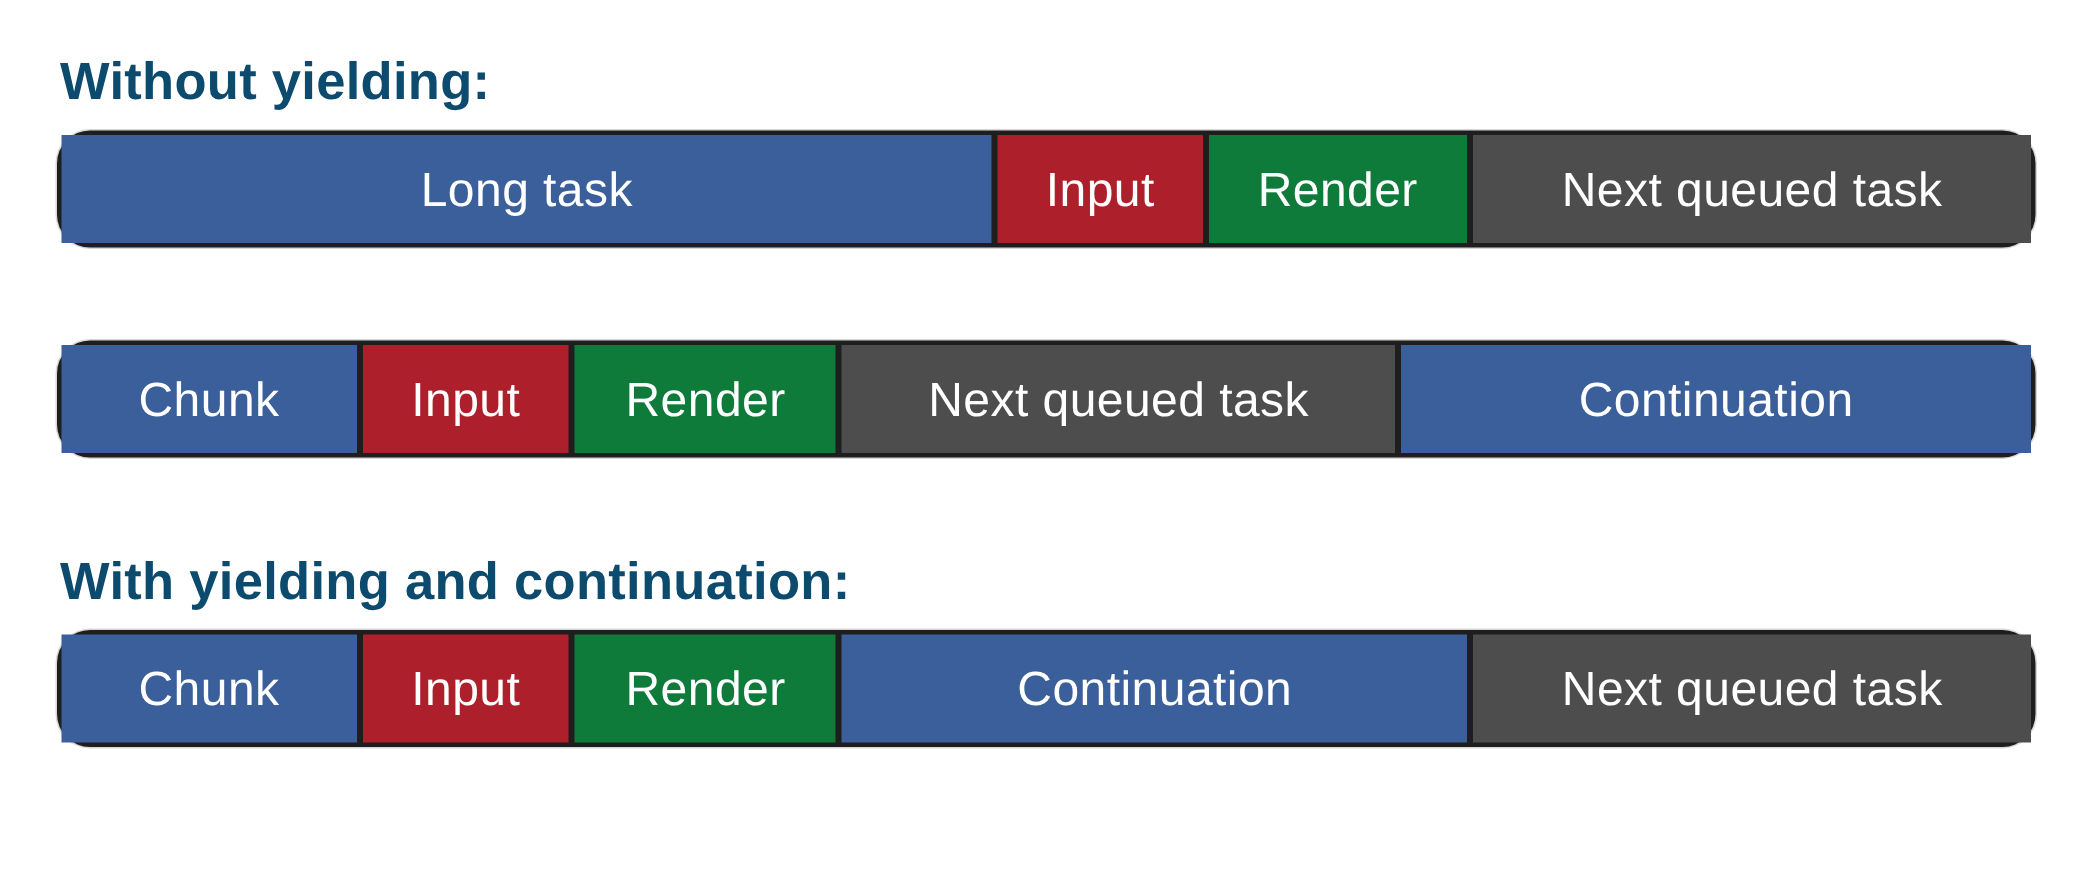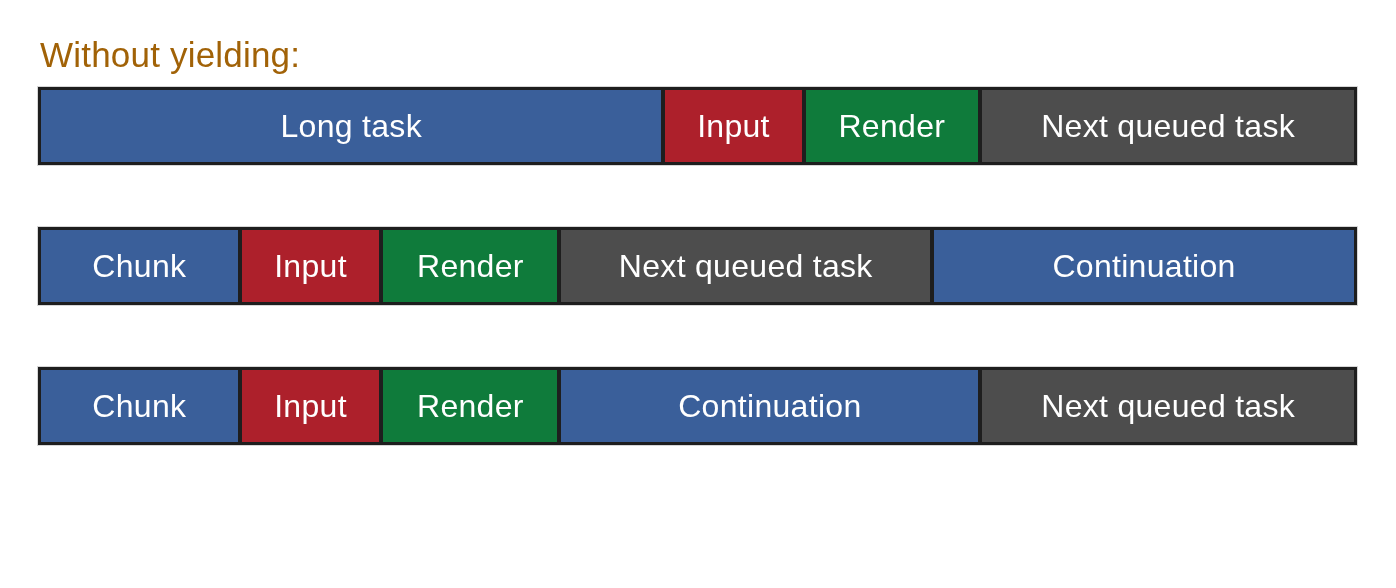--- a/index.html
+++ b/index.html
@@ -15,32 +15,33 @@
   .diagram {
     padding: 34px 0 0 38px;
     width: 1396px;
   }
   .row { width: 1319px; }
   .row + .row { margin-top: 62px; }
   .row-heading {
     margin: 0 0 11px 2px;
     font-size: 35px;
     line-height: 42px;
-    font-weight: 400;
-    color: #a16207;
+    font-weight: 700;
+    color: #0c4a6e;
     letter-spacing: 0.2px;
   }
   .bar {
     display: flex;
     height: 78px;
     width: 1319px;
     background: #1e1e1e;      
     padding: 3px;
     gap: 4px;
     box-shadow: 0 0 0 1px #d7d7d7; 
+    border-radius: 22px;
   }
   .segment {
     display: flex;
     align-items: center;
     justify-content: center;
     flex-basis: 0;
     min-width: 0;
     overflow: hidden;
   }
   .segment-label {
@@ -88,20 +89,21 @@
         <div class="segment" style="flex-grow: 375; background: rgb(77, 77, 77);">
           <span class="segment-label">Next queued task</span>
         </div>
         <div class="segment" style="flex-grow: 427; background: rgb(58, 95, 154);">
           <span class="segment-label">Continuation</span>
         </div>
       </div>
   </section>
 
   <section class="row">
+    <h2 class="row-heading">With yielding and continuation:</h2>
     <div class="bar">
         <div class="segment" style="flex-grow: 200; background: rgb(58, 95, 154);">
           <span class="segment-label">Chunk</span>
         </div>
         <div class="segment" style="flex-grow: 140; background: rgb(173, 32, 43);">
           <span class="segment-label">Input</span>
         </div>
         <div class="segment" style="flex-grow: 177; background: rgb(15, 123, 59);">
           <span class="segment-label">Render</span>
         </div>

